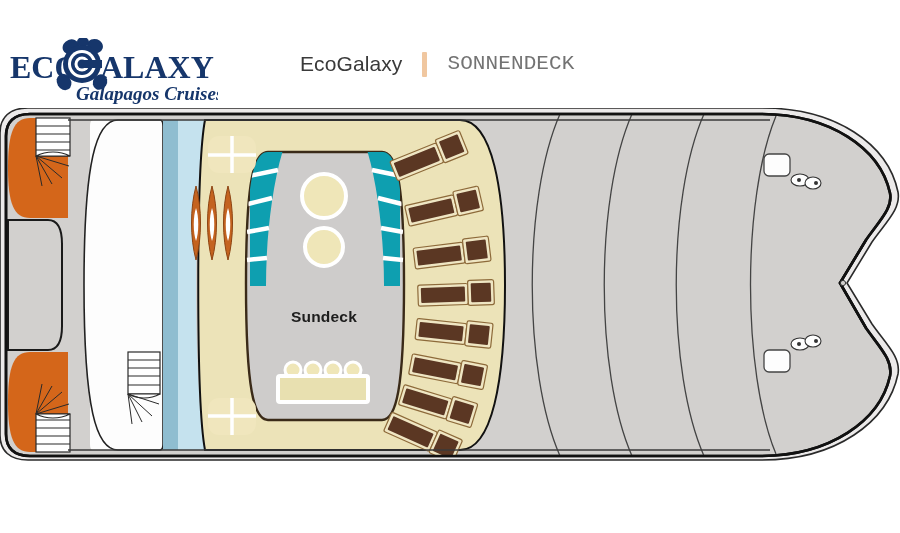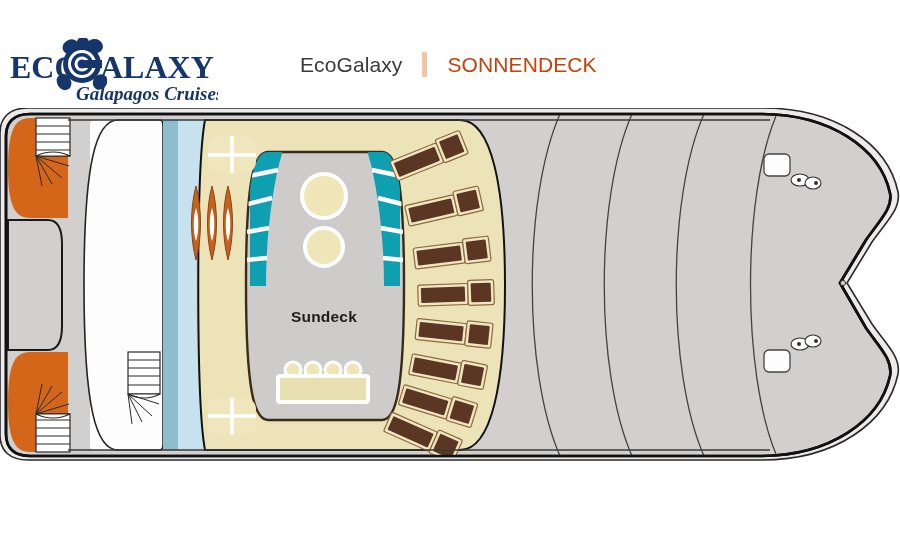--- a/index.html
+++ b/index.html
@@ -10,26 +10,26 @@
     font-family:"Liberation Sans",sans-serif;
     overflow:hidden;
     position:relative;
   }
   #stage{position:relative;width:900px;height:533px;}
 
   
   .logo-wrap{position:absolute;left:8px;top:38px;width:210px;height:70px;}
   .title-wrap{
     position:absolute;left:300px;top:52px;
-    display:flex;align-items:center;gap:20px;
+    display:flex;gap:20px;
     font-size:21px;letter-spacing:.1px;
   }
   .title-brand{color:#3a3a3a;}
   .title-div{width:5px;height:25px;background:#f0c7a0;border-radius:1px;}
-  .title-deck{color:#c2410c;}
+  .title-deck{color:#737373;font-family:Liberation Mono, monospace;}
 
   
   #plan{position:absolute;left:0;top:108px;width:900px;height:360px;display:block;}
   .deck-label{
     font-family:"Liberation Sans",sans-serif;
     font-size:15.5px;font-weight:bold;fill:#1d1d1d;
     letter-spacing:.2px;
   }
 </style>
 </head>

